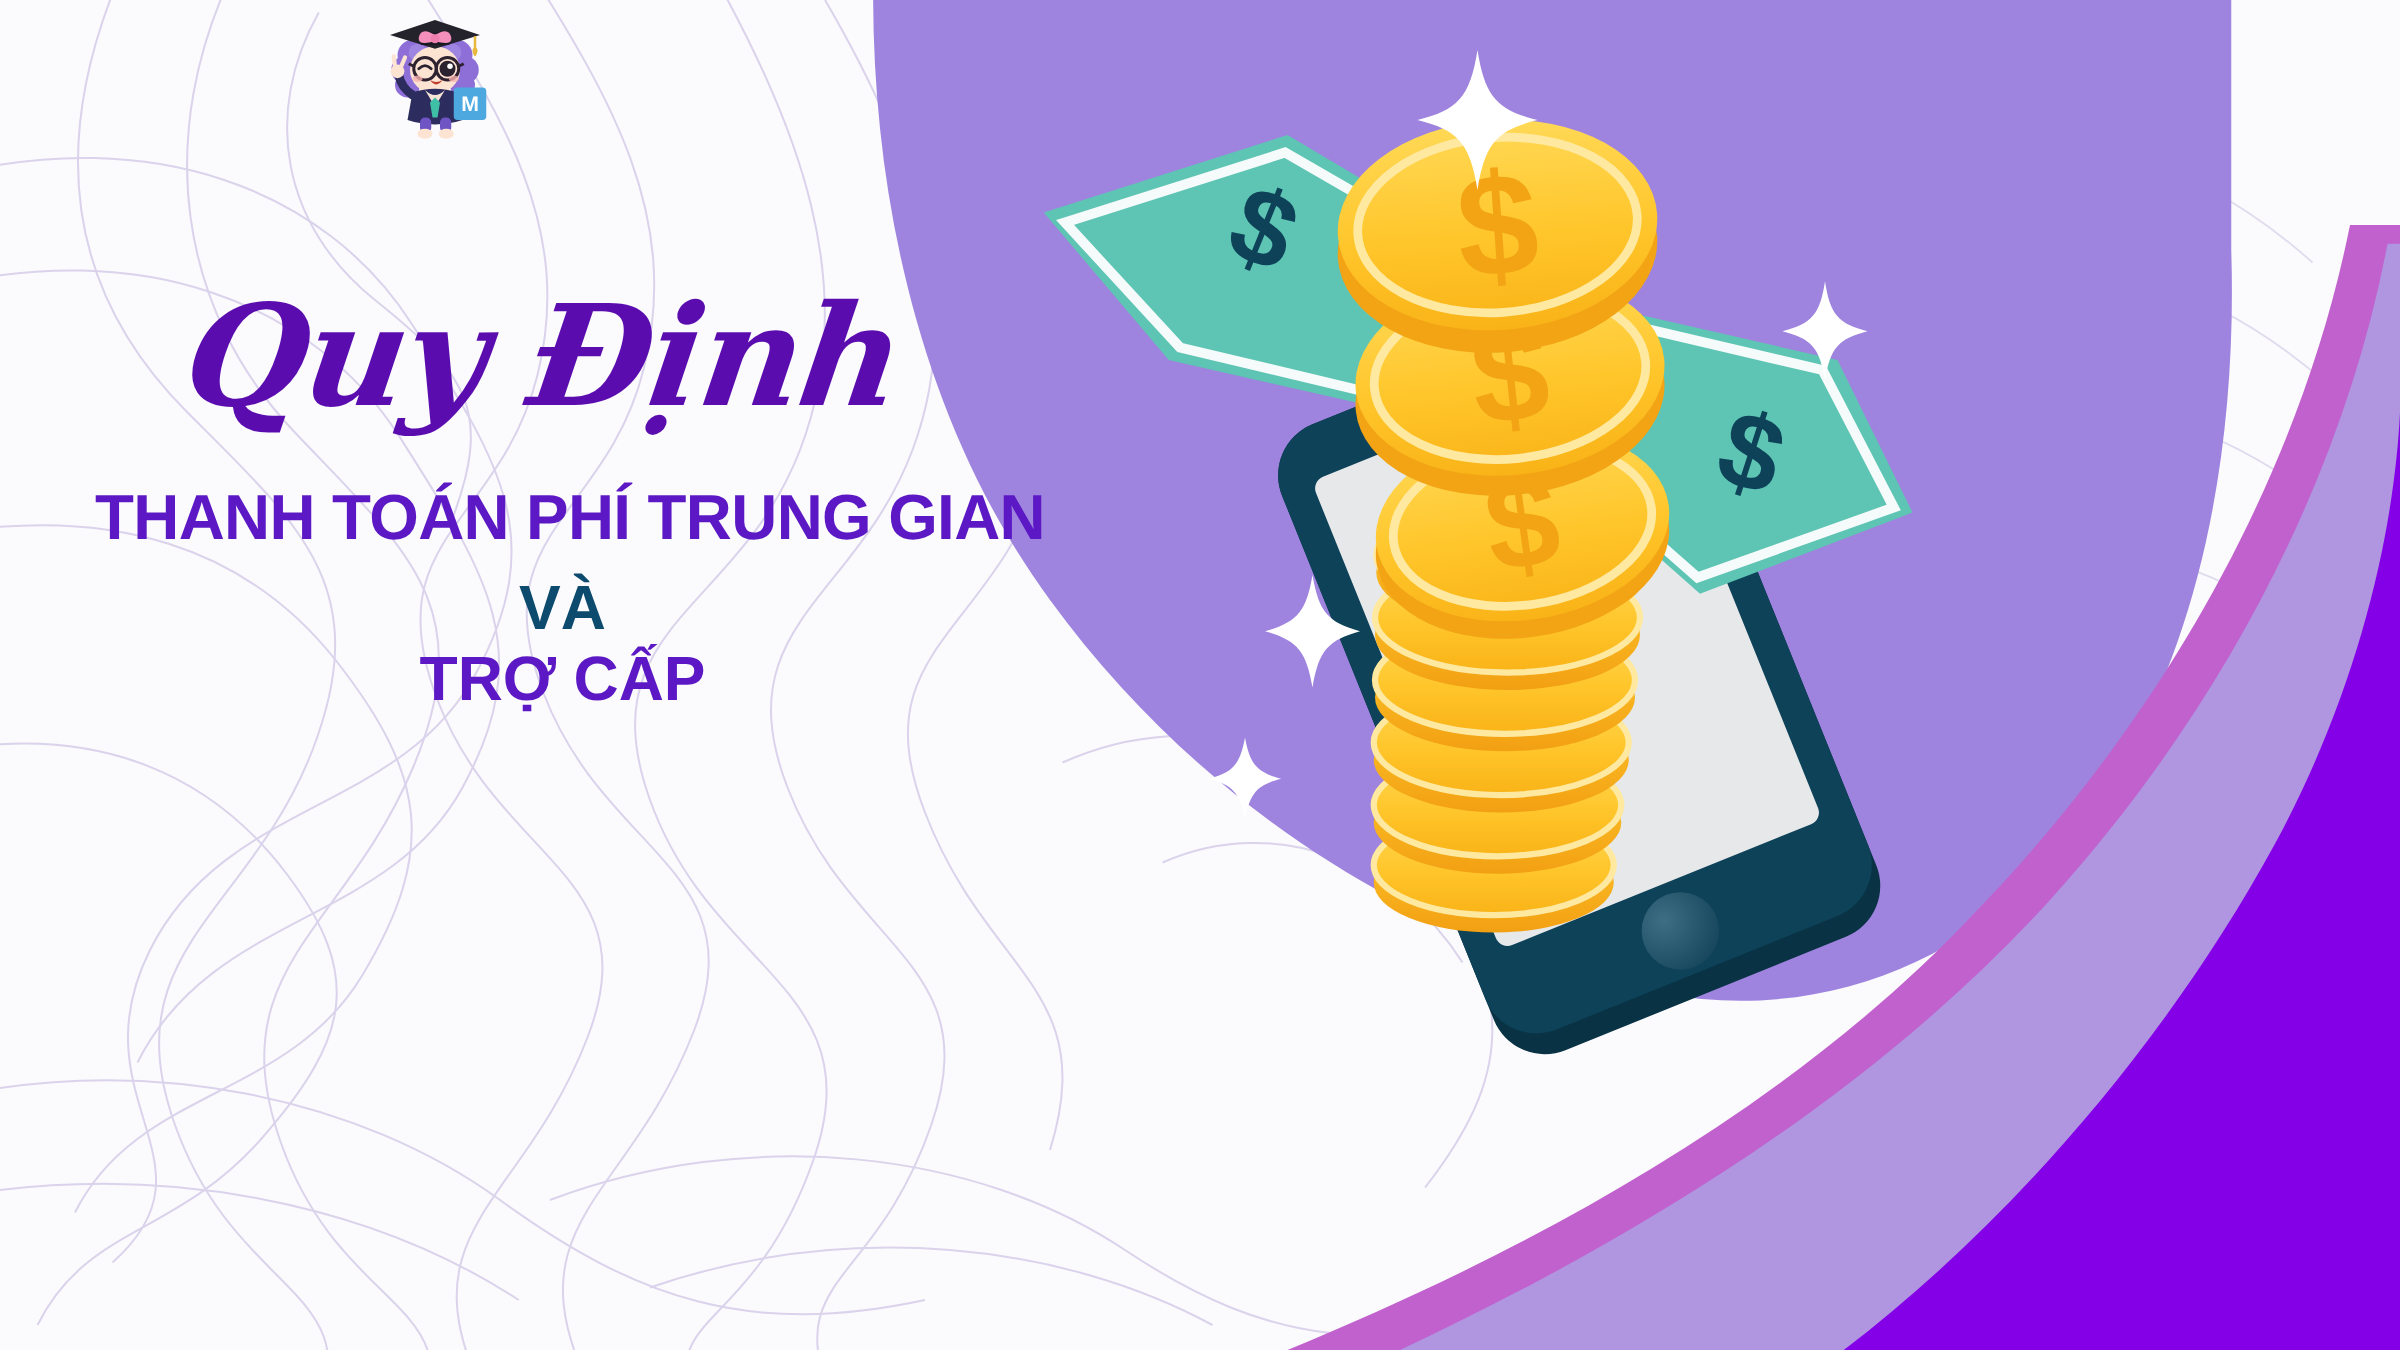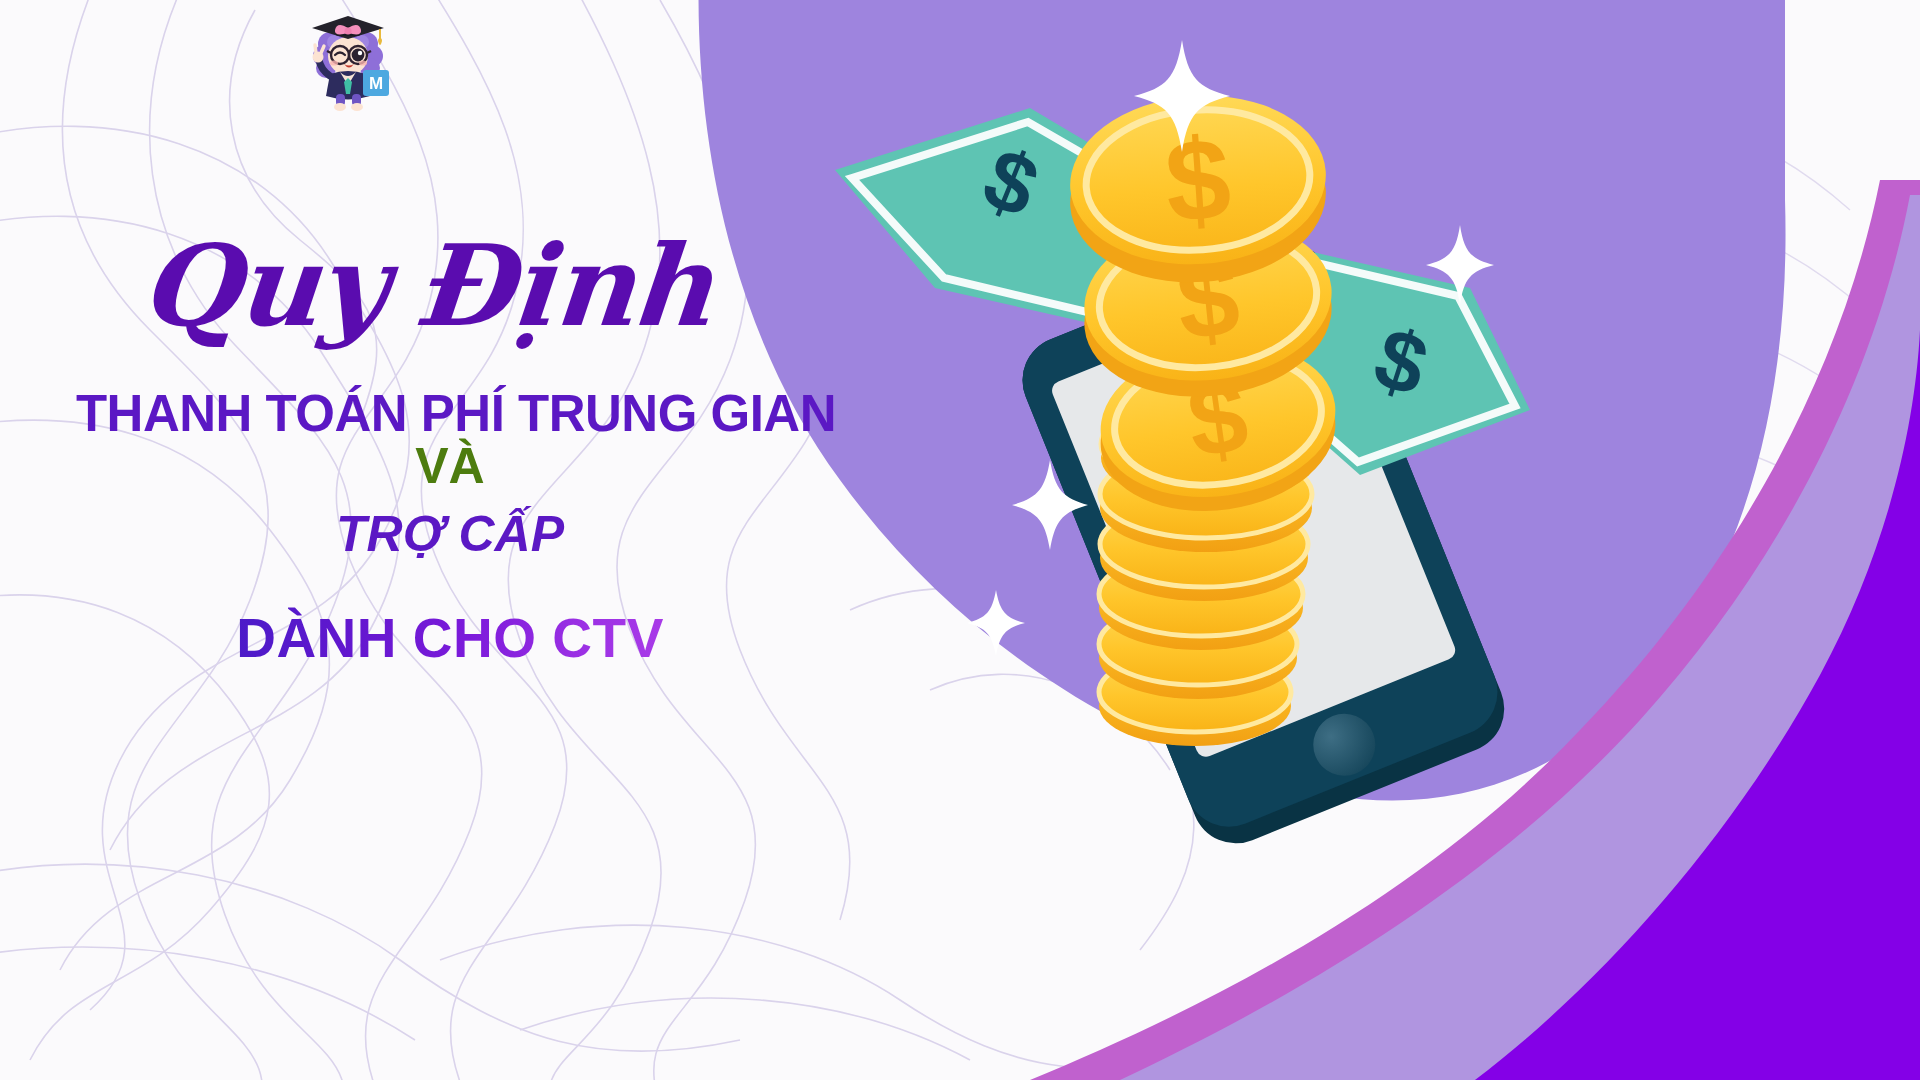--- a/index.html
+++ b/index.html
@@ -40,27 +40,26 @@
     transform:skewX(-8deg);
     display:block;
     margin-left:-30px;
   }
   #line-trunggian {
     margin-top:46px;
     font-size:51px; font-weight:bold; line-height:1.02;
     color:#5B18C4; letter-spacing:-.5px; white-space:nowrap;padding-left:12px;
   }
   #line-va {
-    margin-top:0; font-size:50px; font-weight:bold; line-height:1.05;
-    color:#4d7c0f; letter-spacing:0px;
+    margin-top:20px; font-size:50px; font-weight:bold; line-height:1.05;
+    color:#0c4a6e; letter-spacing:0px;
   }
   #line-trocap {
-    margin-top:15px; font-size:50px; font-weight:bold; line-height:1.05;
+    margin-top:4px; font-size:50px; font-weight:bold; line-height:1.05;
     color:#5B18C4;
-    font-style:italic;
   }
   #line-danhcho {
     margin-top:46px; font-size:55px; font-weight:bold; letter-spacing:.5px;
     background:linear-gradient(95deg,#4B1BC8 0%,#6317CF 28%,#7D1BDB 55%,#9B30E4 80%,#A93BE8 100%);
     -webkit-background-clip:text; background-clip:text;
     -webkit-text-fill-color:transparent; color:#7D1BDB;
     display:inline-block;
   }
 
   
@@ -195,21 +194,20 @@
         <text x="76" y="81" font-family="Liberation Sans, sans-serif" font-size="17" font-weight="bold" fill="#ffffff" text-anchor="middle">M</text>
       </svg>
     </div>
   </div>
 
   <div id="headline">
     <div id="script-title">Quy Định</div>
     <div id="line-trunggian">THANH TOÁN PHÍ TRUNG GIAN</div>
     <div id="line-va">VÀ</div>
     <div id="line-trocap">TRỢ CẤP</div>
-    <div><span id="line-danhcho">DÀNH CHO CTV</span></div>
   </div>
 
   <div id="art">
     <svg viewBox="0 0 620 810">
       <defs>
         <linearGradient id="gCoinFace" x1="0" y1="0" x2="0" y2="1">
           <stop offset="0%" stop-color="#FFD957"></stop>
           <stop offset="55%" stop-color="#FFC62B"></stop>
           <stop offset="100%" stop-color="#F9B317"></stop>
         </linearGradient>

